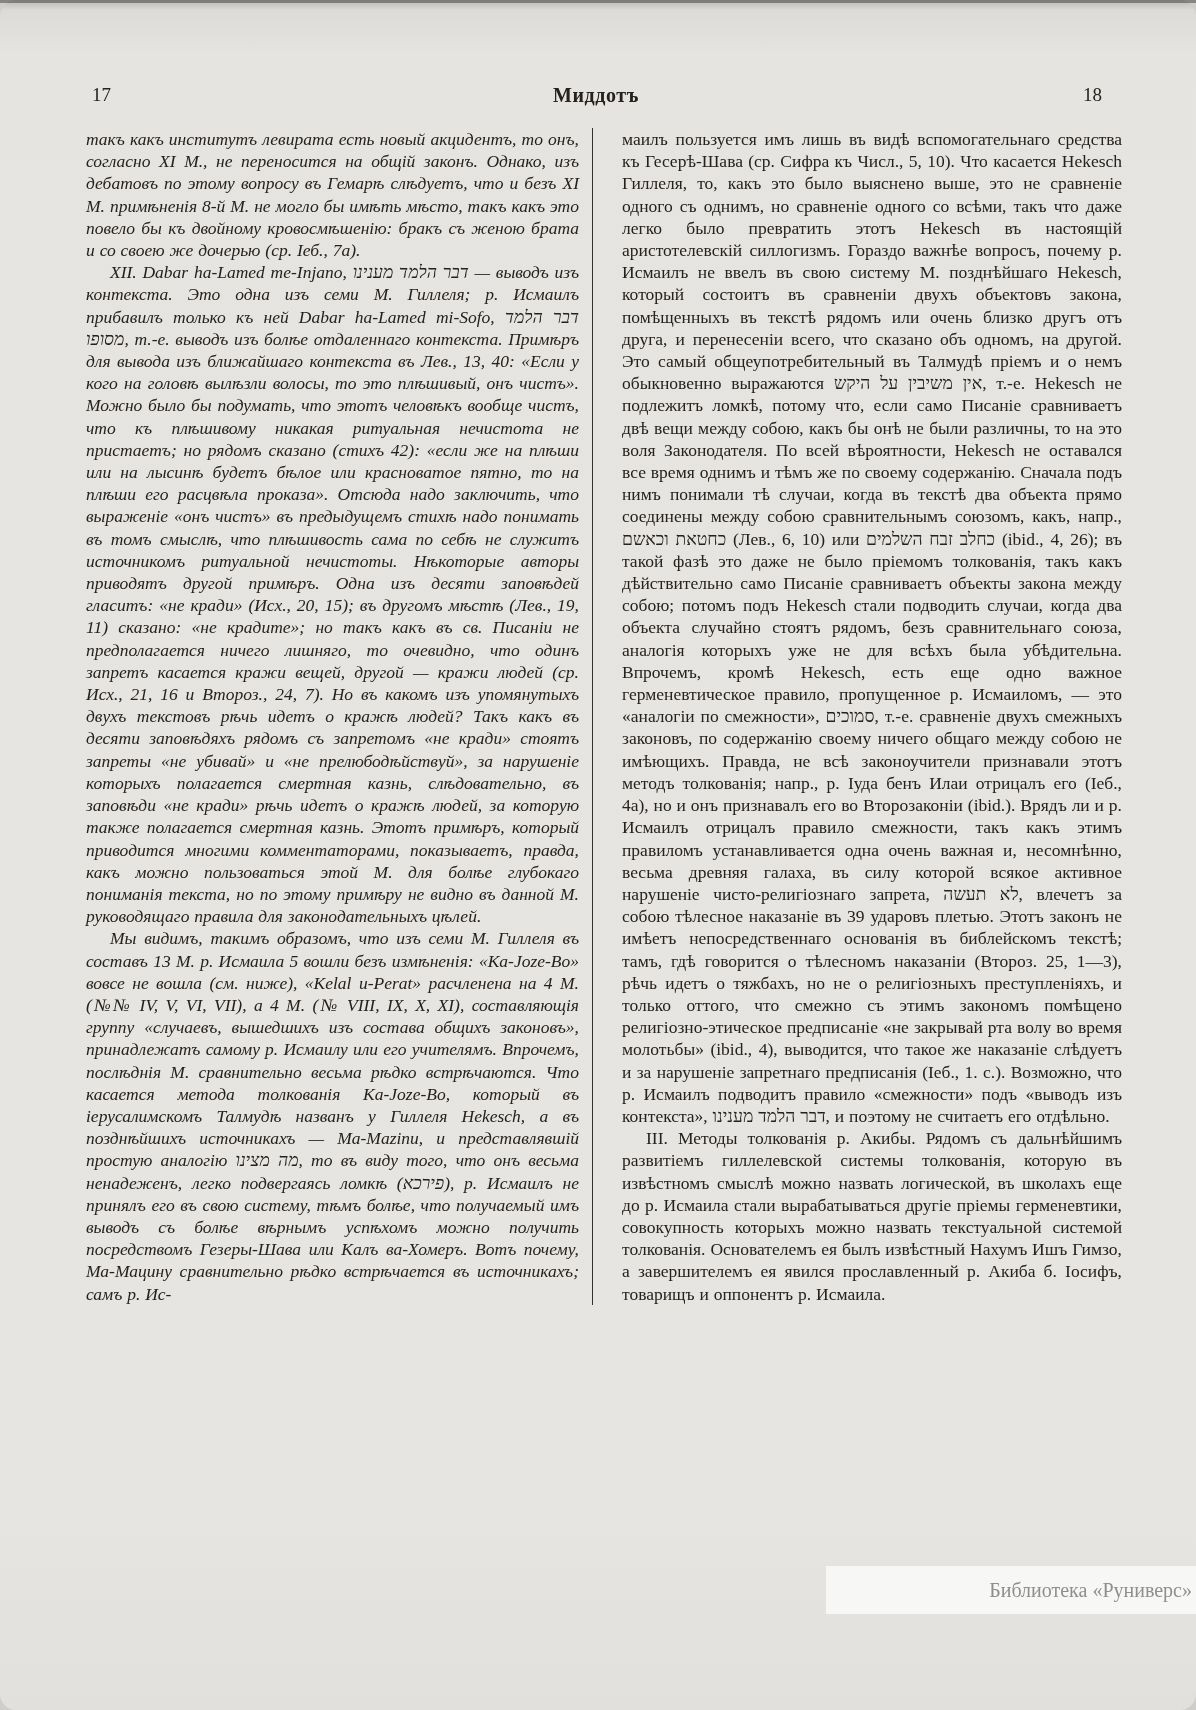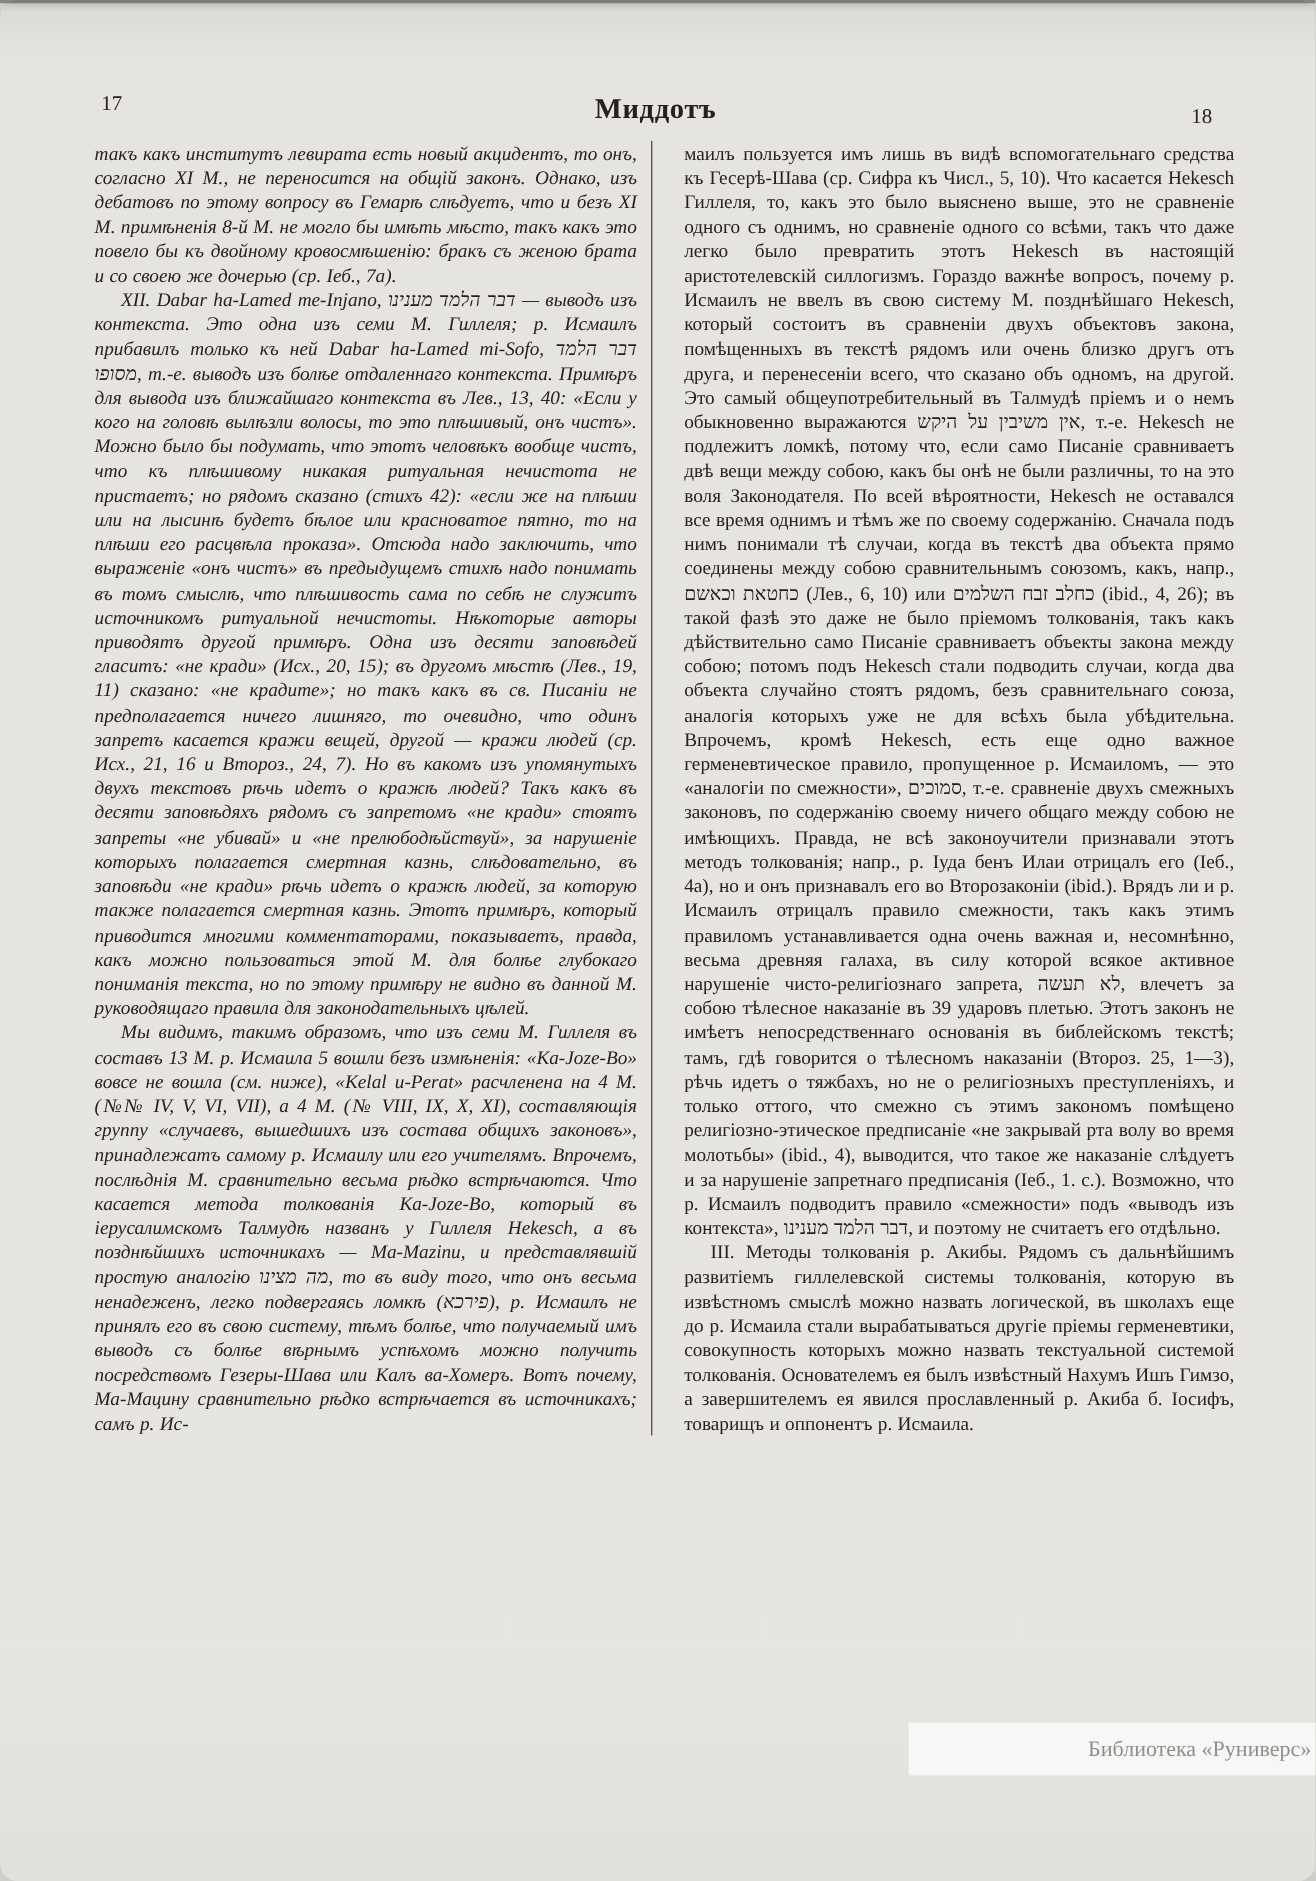--- a/index.html
+++ b/index.html
@@ -30,27 +30,27 @@
   }
   .page-header {
     position: absolute;
     top: 84px;
     left: 88px;
     width: 1016px;
     height: 28px;
     font-size: 19px;
   }
   .pg-num-left  { position: absolute; left: 4px;  top: 0; }
-  .pg-num-right { position: absolute; right: 2px; top: 12px; margin-left: 28px; }
+  .pg-num-right { position: absolute; right: 2px; top: 0; margin-left: 28px; }
   .pg-title {
     position: absolute;
     left: 0; right: 0;
     text-align: center;
     font-weight: bold;
-    font-size: 26px;
+    font-size: 20px;
     letter-spacing: 0.6px;
   }
   .columns {
     position: absolute;
     top: 128px;
     left: 86px;
     display: flex;
     align-items: stretch;
   }
   .col {

